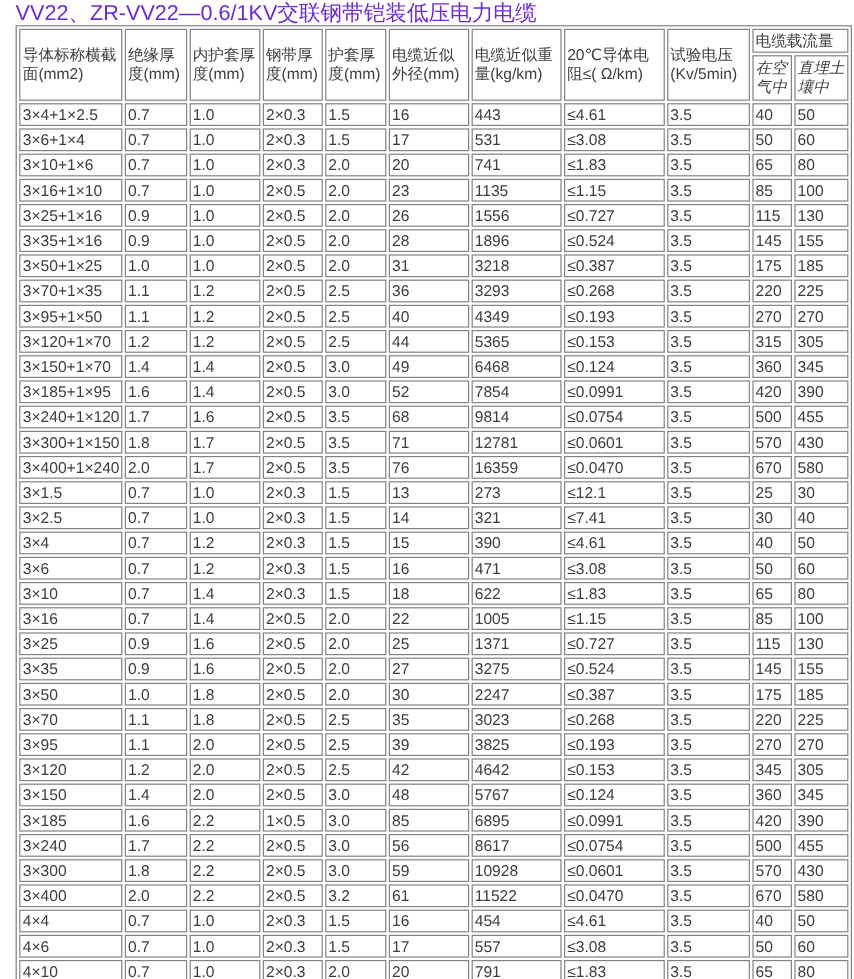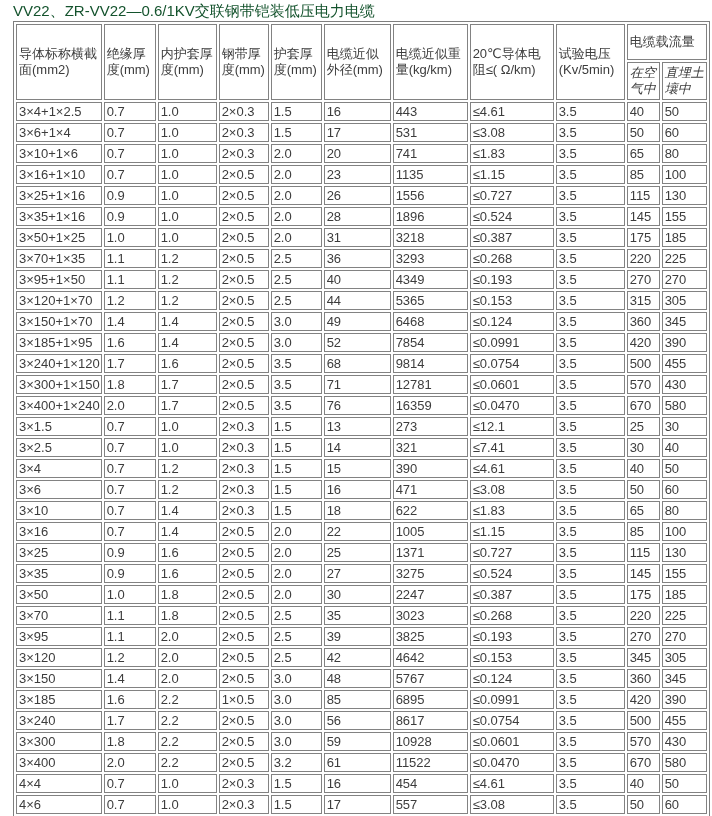--- a/index.html
+++ b/index.html
@@ -8,23 +8,23 @@
     background: #ffffff;
     font-family: "Liberation Sans", "DejaVu Sans", sans-serif;
   }
   body {
     width: 712px;
     height: 816px;
     overflow: hidden;
     color: #3c3c3c;
   }
   .page-title {
-    font-size: 15px;
+    font-size: 18px;
     font-weight: normal;
-    color: #14532d;
+    color: #6d28d9;
     margin: 3px 15px 2px 13px;
     line-height: 16px;
   }
   table.spec-table {
     border-collapse: separate;
     border-spacing: 2px;
     table-layout: fixed;
     margin-left: 13px;
     background: #ffffff;
     border: 1px solid #7f7f7f;
@@ -44,21 +44,21 @@
   table.spec-table th {
     line-height: 1.25;
     word-break: break-all;
   }
   table.spec-table td {
     height: 17px;
     line-height: 17px;
     white-space: nowrap;
   }
   thead tr.group-row th.group-head {
-    height: 36px;
+    height: 20px;
     vertical-align: middle;
   }
   thead tr.sub-row th {
     height: 38px;
     vertical-align: middle;
     font-style: italic;
   }
 </style>
 </head>
 <body>

